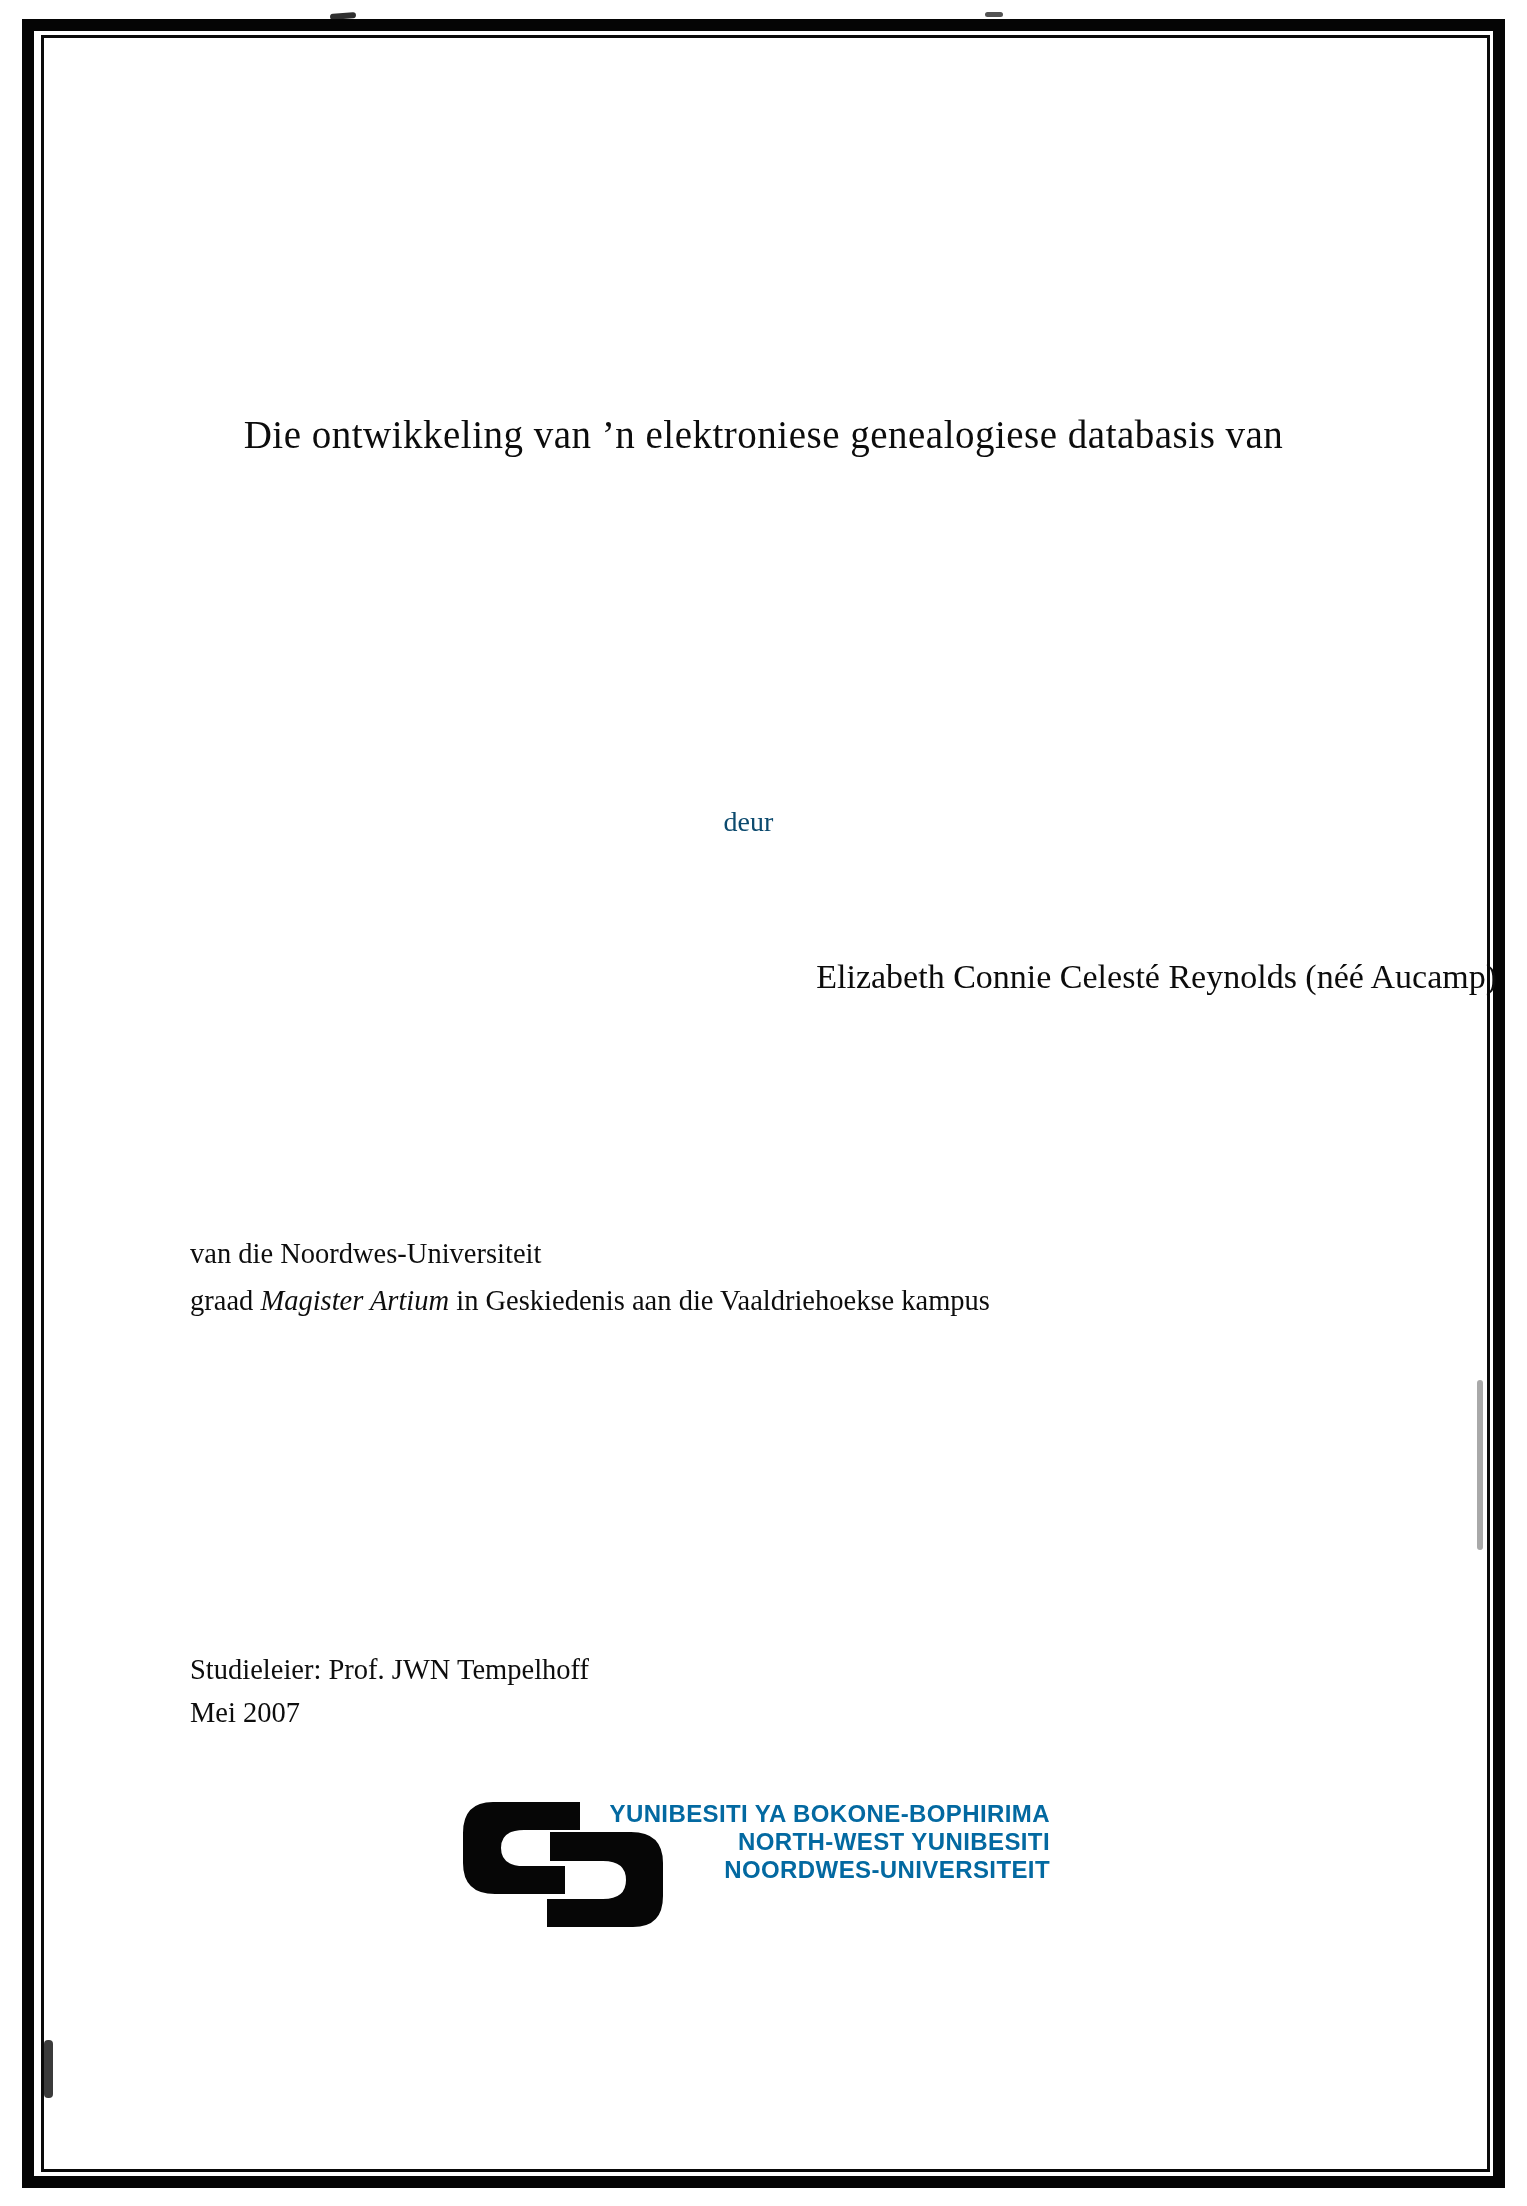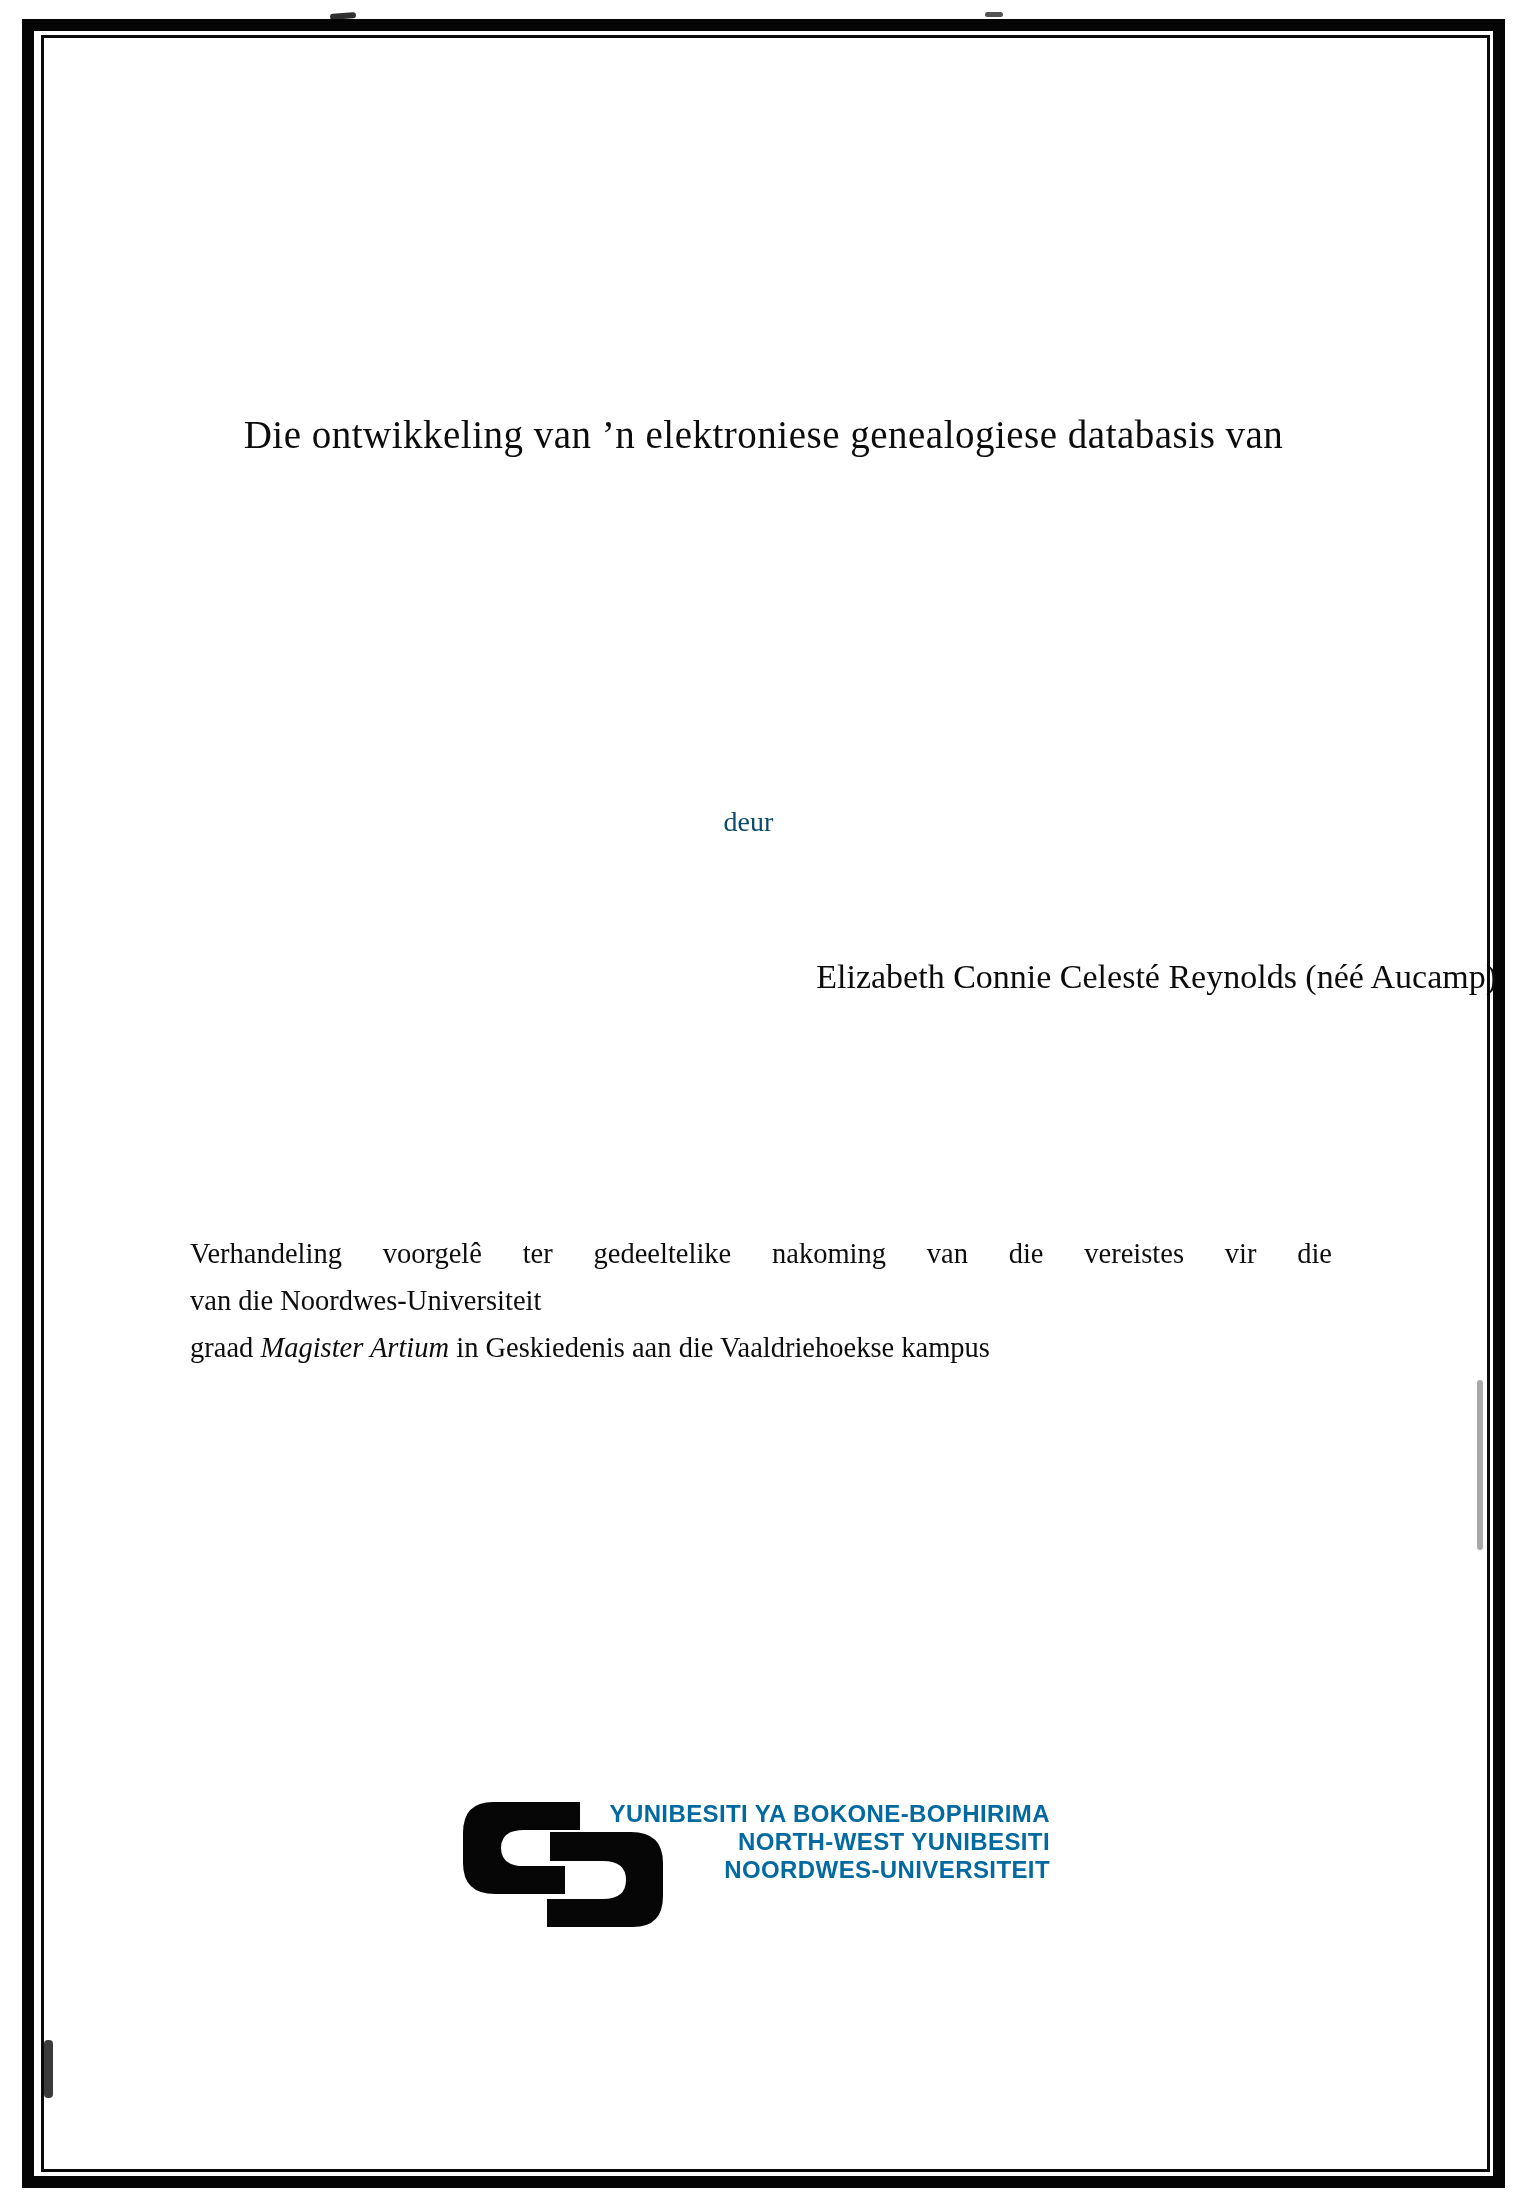--- a/index.html
+++ b/index.html
@@ -124,25 +124,28 @@
 
   <div class="thesis-title">
     <div>Die ontwikkeling van ’n elektroniese genealogiese databasis van</div>
   </div>
 
   <div class="byline">deur</div>
 
   <div class="author-line">Elizabeth Connie Celesté Reynolds (néé Aucamp)</div>
 
   <div class="statement">
-    <div class="justified">Verhandeling voorgelê ter gedeeltelike nakoming van die vereistes vir die</div>
     <div>van die Noordwes-Universiteit</div>
     <div><span>graad </span><span class="italic">Magister Artium</span><span> in Geskiedenis aan die Vaaldriehoekse kampus</span></div>
   </div>
 
+  <div class="supervisor-block">
+    <div>Studieleier: Prof. JWN Tempelhoff</div>
+    <div>Mei 2007</div>
+  </div>
 
   <div class="logo-block">
     <svg class="logo-mark" viewBox="13 8 201 126" xmlns="http://www.w3.org/2000/svg" aria-hidden="true">
       <path fill="#060606" d="M 43 8
         L 130 8 L 130 36 L 74 36
         Q 51 36 51 54
         Q 51 72 74 72
         L 115 72 L 115 100 L 45 100
         Q 13 100 13 69
         L 13 39

